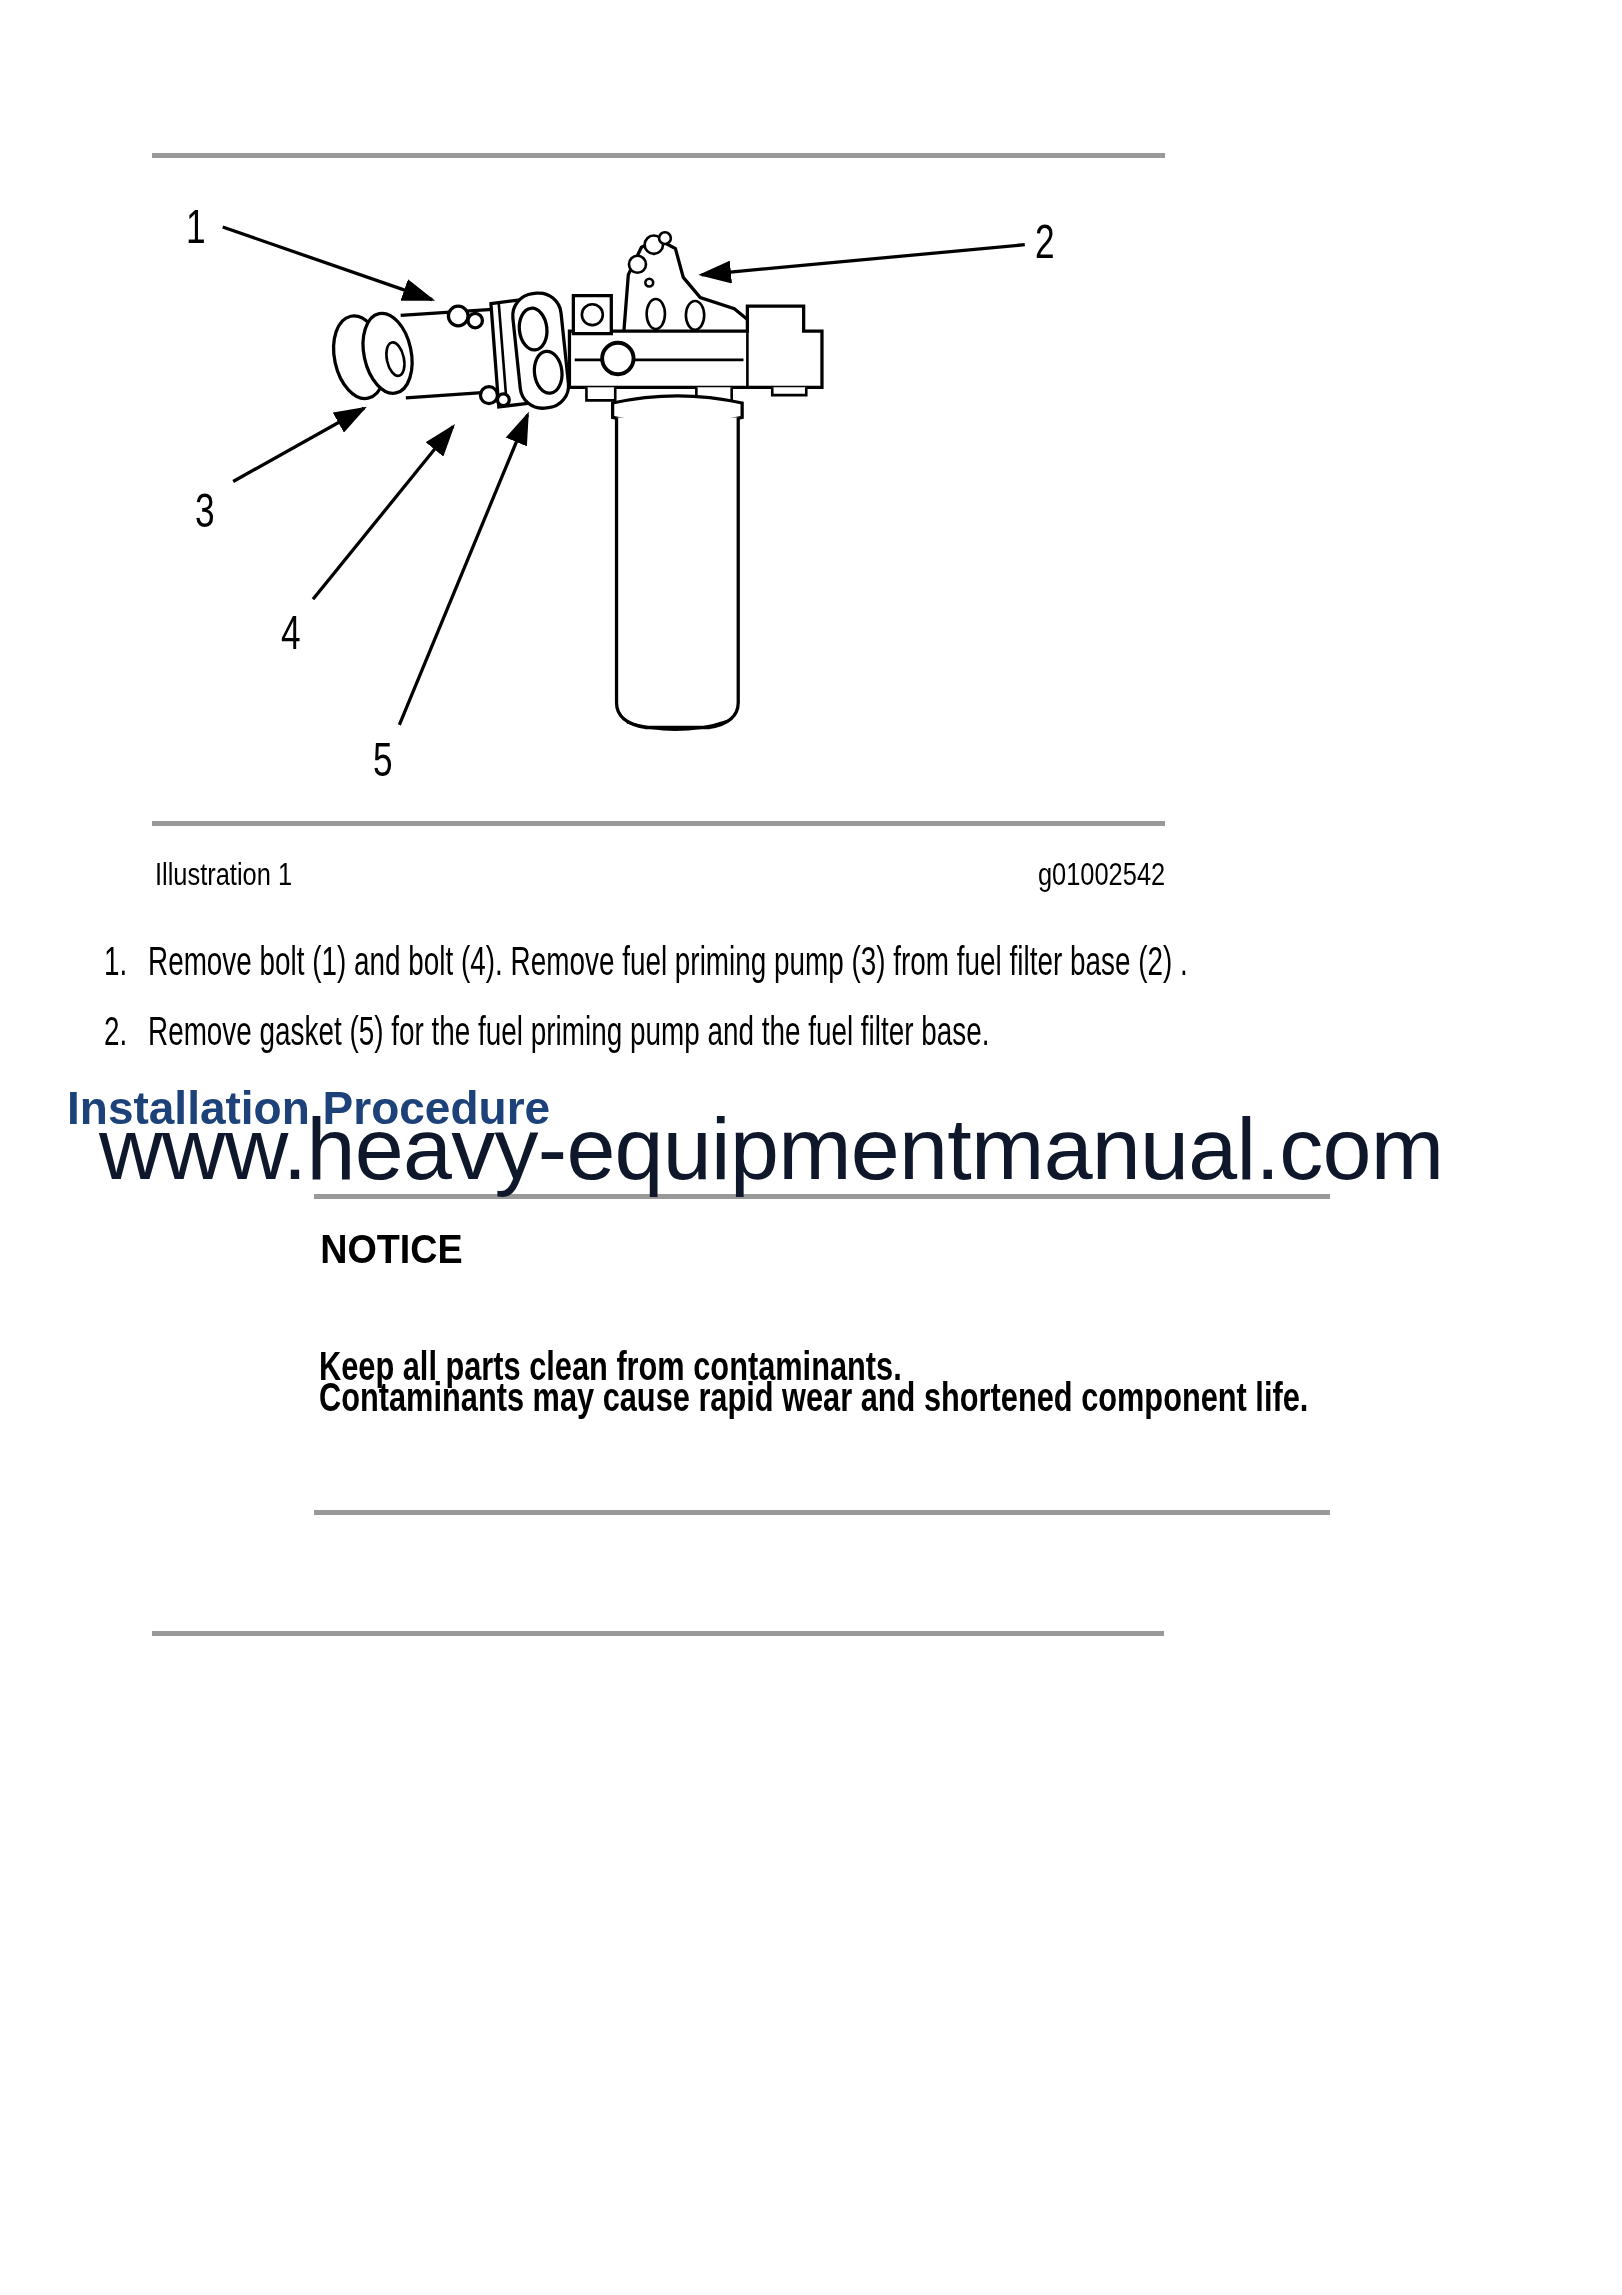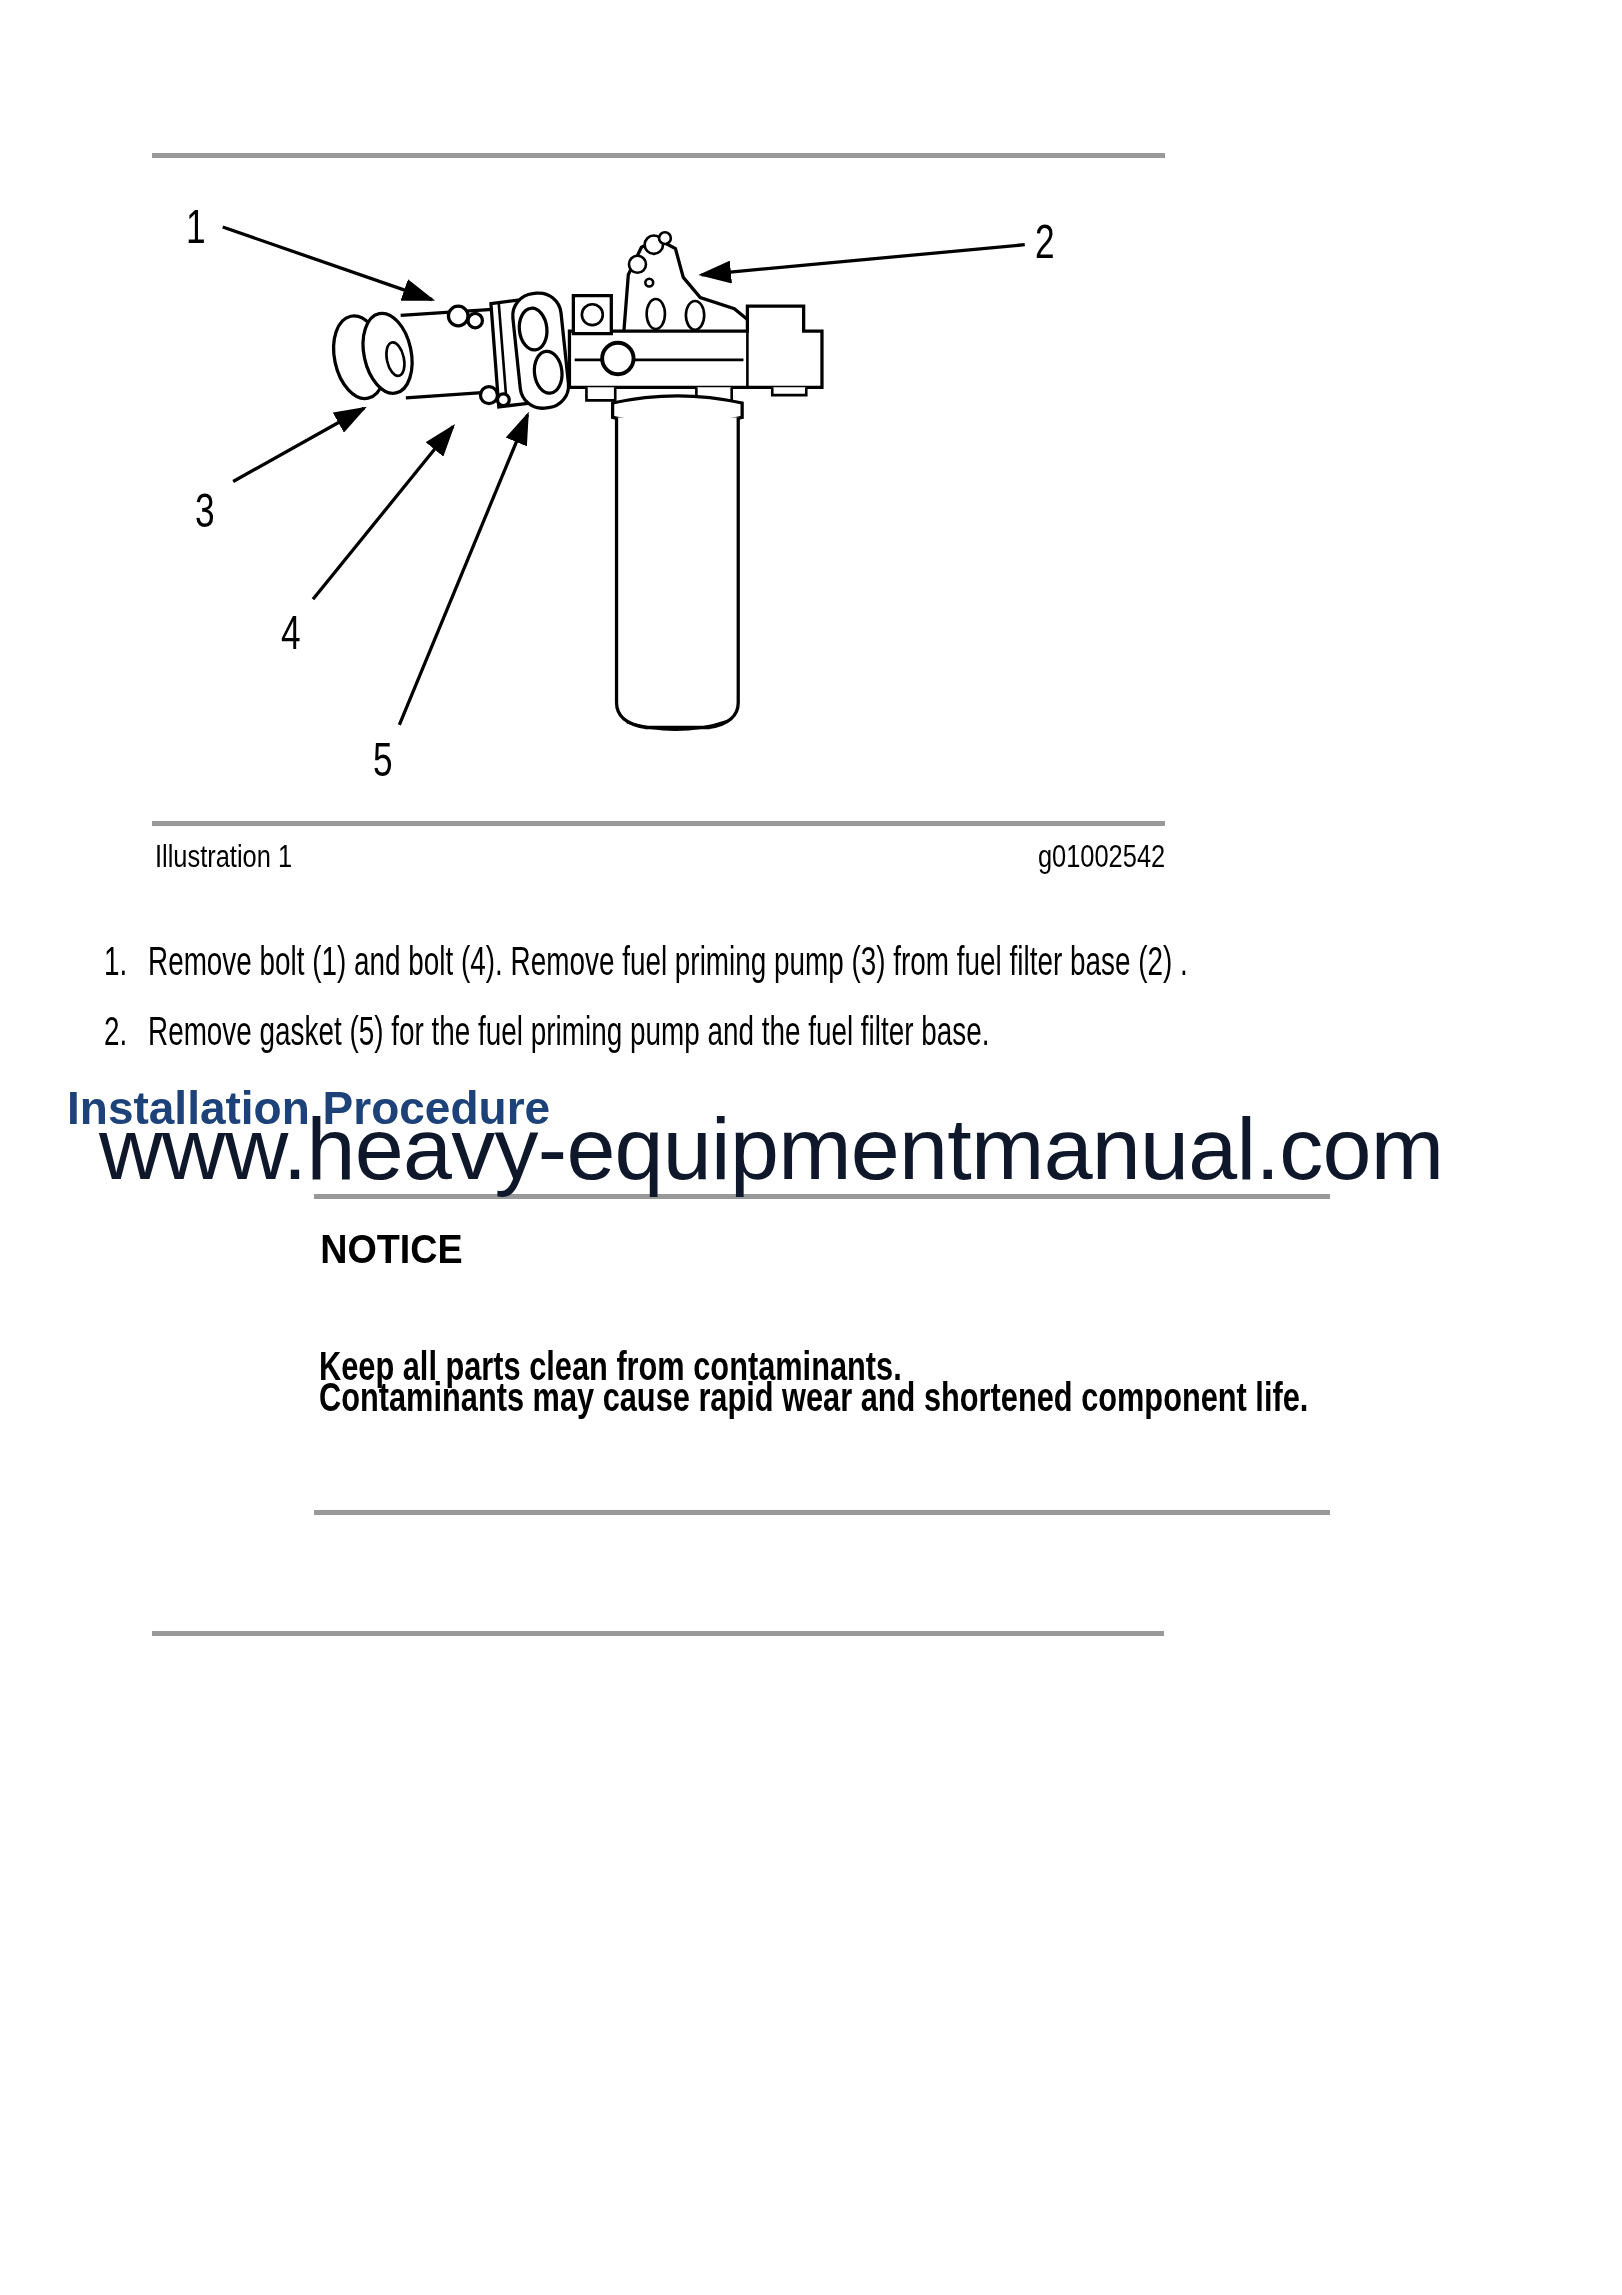--- a/index.html
+++ b/index.html
@@ -6,21 +6,21 @@
   #page{
     position:relative;
     width:1623px;height:2295px;
     background:#ffffff;
     font-family:"Liberation Sans", sans-serif;
     overflow:hidden;
   }
   .rule{position:absolute;background:#999999;}
   svg{position:absolute;left:0;top:0;}
   .caption-row{
-    position:absolute;left:155px;top:839px;width:1010px;
+    position:absolute;left:155px;top:857px;width:1010px;
     display:flex;justify-content:space-between;
     font-size:31px;color:#000;
   }
   .caption-row .cap-l{display:inline-block;transform:scaleX(.82);transform-origin:left top;}
   .caption-row .cap-r{display:inline-block;transform:scaleX(.82);transform-origin:right top;}
   .step{position:absolute;font-size:41px;color:#000;white-space:nowrap;}
   .step .stxt{display:inline-block;transform:scaleX(.68);transform-origin:left top;}
   .heading{
     position:absolute;left:67px;top:1081px;
     font-size:46px;font-weight:bold;white-space:nowrap;

